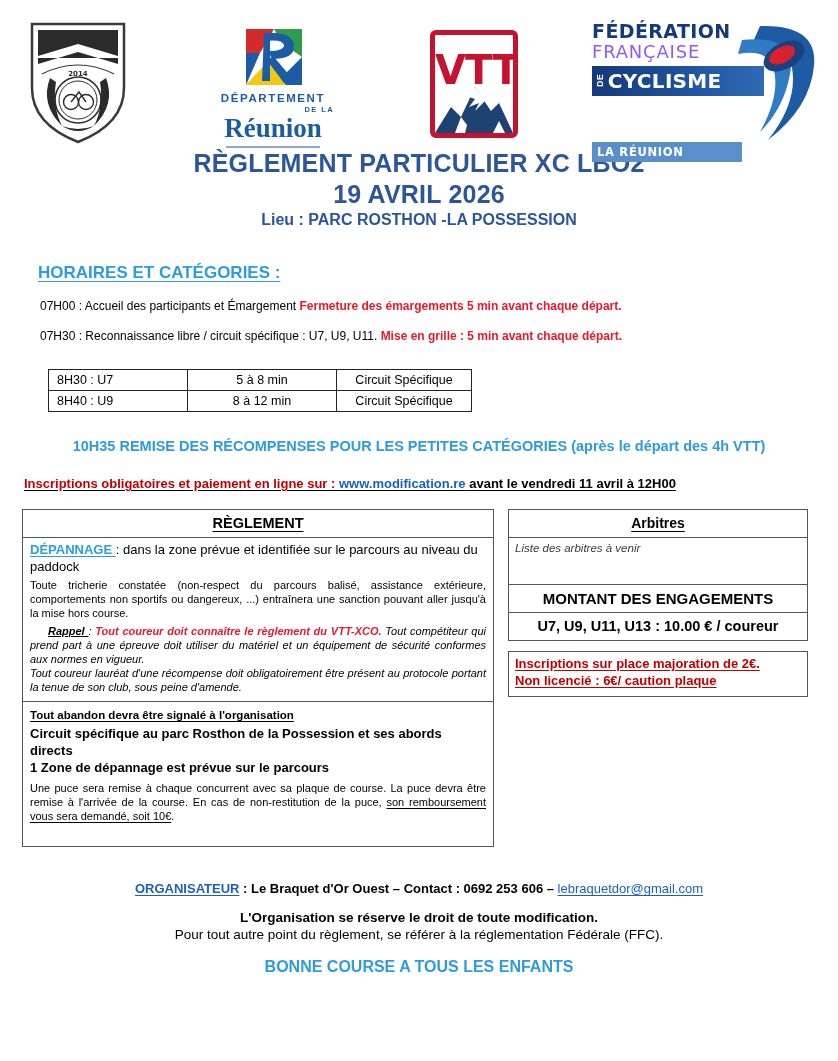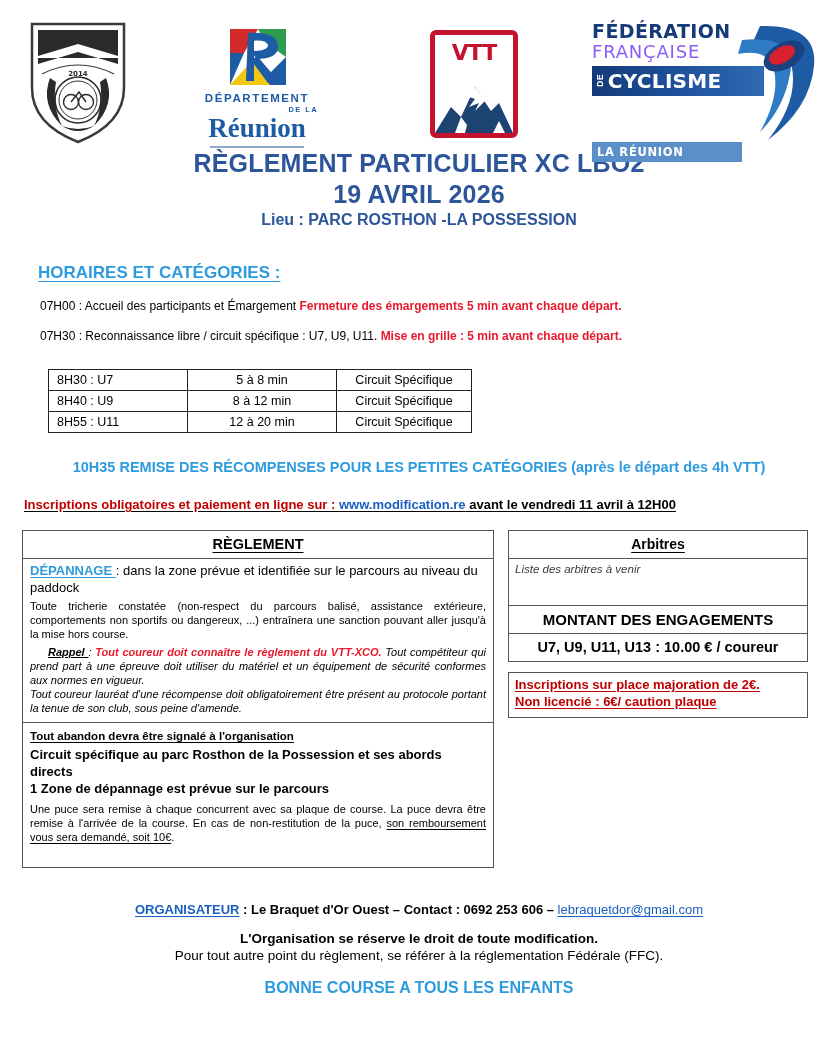--- a/index.html
+++ b/index.html
@@ -23,21 +23,21 @@
   }
   .logo {
     position: absolute;
     top: 0;
   }
 
   
   .crest { left: 22px; top: 16px; width: 112px; height: 130px; }
 
   
-  .dept { left: 196px; top: 27px; width: 122px; height: 112px; }
+  .dept { left: 212px; top: 27px; width: 122px; height: 112px; }
   .dept-text1 {
     font-size: 11.5px; font-weight: bold; letter-spacing: 1.6px;
     color: #1d5ba4; text-align: center; line-height: 1;
   }
   .dept-text2 {
     font-size: 7.5px; font-weight: bold; letter-spacing: 1.4px;
     color: #1d5ba4; text-align: right; line-height: 1.4;
   }
   .dept-text3 {
     font-size: 27px; font-weight: bold; color: #1d5ba4;
@@ -49,23 +49,23 @@
 
   
   .vtt { left: 430px; top: 30px; width: 88px; height: 108px; }
   .vtt-box {
     width: 100%; height: 100%;
     border: 5px solid #c4122f; border-radius: 6px;
     background: #ffffff; position: relative; overflow: hidden;
     box-sizing: border-box;
   }
   .vtt-label {
-    position: absolute; top: 5px; left: 0; right: 0;
+    position: absolute; top: 12px; left: 0; right: 0;
     text-align: center; color: #c4122f;
-    font-size: 22px; font-weight: bold; letter-spacing: -1px;
+    font-size: 40px; font-weight: bold; letter-spacing: -1px;
     font-family: "DejaVu Sans", sans-serif;
   }
 
   
   .ffc { left: 592px; top: 22px; width: 226px; height: 122px; }
   .ffc-t1 {
     font-size: 19px; font-weight: bold; color: #153a77;
     letter-spacing: 0.4px; line-height: 1.05;
     font-family: "DejaVu Sans", sans-serif;
   }
@@ -297,25 +297,20 @@
       <tr>
         <td class="c1">8H30 : U7</td>
         <td class="c2">5 à 8 min</td>
         <td class="c3">Circuit Spécifique</td>
       </tr>
       <tr>
         <td class="c1">8H40 : U9</td>
         <td class="c2">8 à 12 min</td>
         <td class="c3">Circuit Spécifique</td>
       </tr>
-      <tr>
-        <td class="c1">8H55 : U11</td>
-        <td class="c2">12 à 20 min</td>
-        <td class="c3">Circuit Spécifique</td>
-      </tr>
     </tbody>
   </table>
 
   <div class="highlight-line">10H35   REMISE DES RÉCOMPENSES POUR LES PETITES CATÉGORIES (après le départ des 4h VTT)</div>
 
   <div class="insc-line"><span class="red">Inscriptions obligatoires et paiement en ligne sur : </span><span class="url">www.modification.re</span><span class="blk"> avant le vendredi 11 avril à 12H00</span></div>
 </div>
 
 <div class="cols">
 

